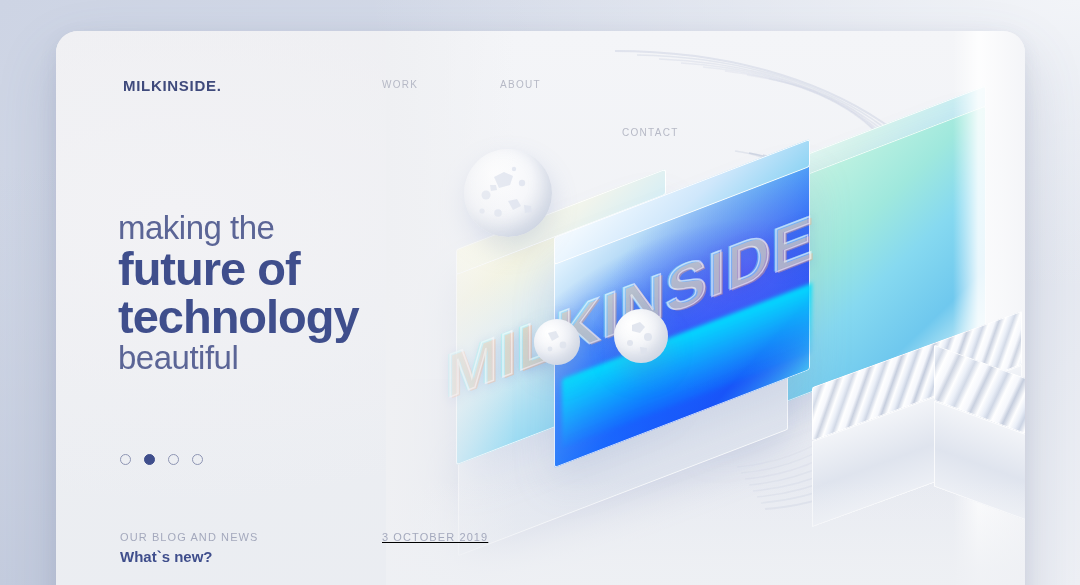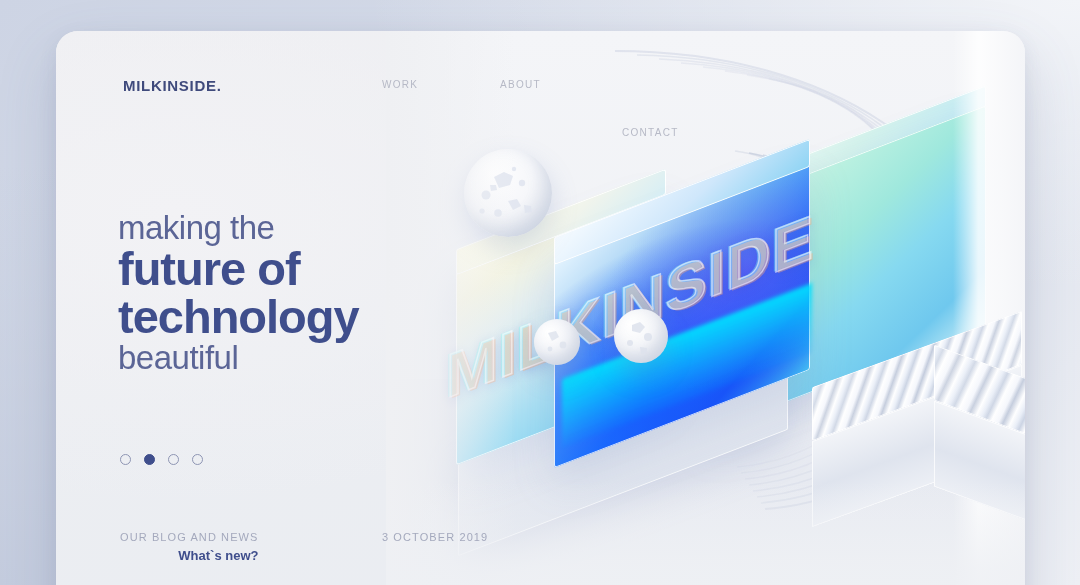--- a/index.html
+++ b/index.html
@@ -253,28 +253,28 @@
     width:11px; height:11px; border-radius:50%;
     border:1.4px solid #8e95b3; background:transparent;
     cursor:pointer;
   }
   .dot.active { background:#3f4e8c; border-color:#3f4e8c; }
 
   
   #blog { position:absolute; left:0; right:0; top:500px; height:85px; }
   .blog-col { position:absolute; top:0; }
   #blog-col-1 { left:64px; }
-  #blog-col-2 { left:326px; }
+  #blog-col-2 { left:326px;text-decoration:underline; }
   .blog-kicker {
     font-size:11px; letter-spacing:1.1px; color:#a4a9bd;
     margin-bottom:5px; white-space:nowrap;
   }
   .blog-title {
-    font-size:13px; font-weight:bold; color:#3f4e8c;
-    white-space:nowrap; cursor:pointer;text-align:right;
+    font-size:15px; font-weight:bold; color:#3f4e8c;
+    white-space:nowrap; cursor:pointer;
   }
 </style>
 </head>
 <body>
 
 <div id="page-bg"></div>
 
 <div id="card">
   <div id="card-bg"></div>
 

